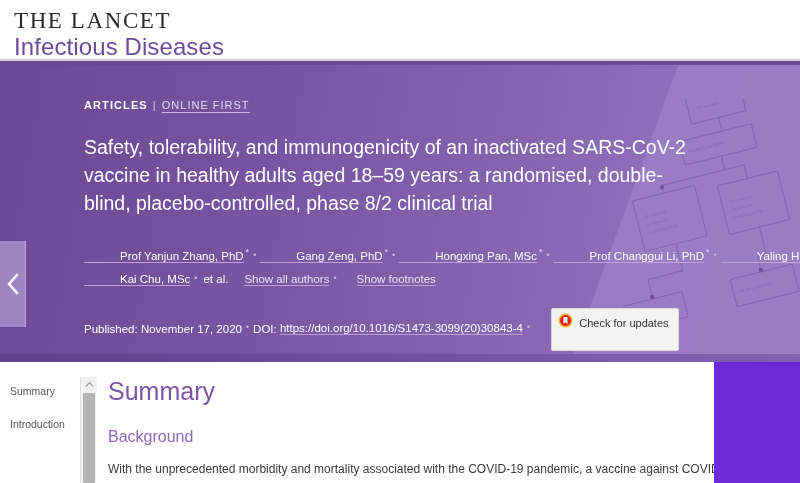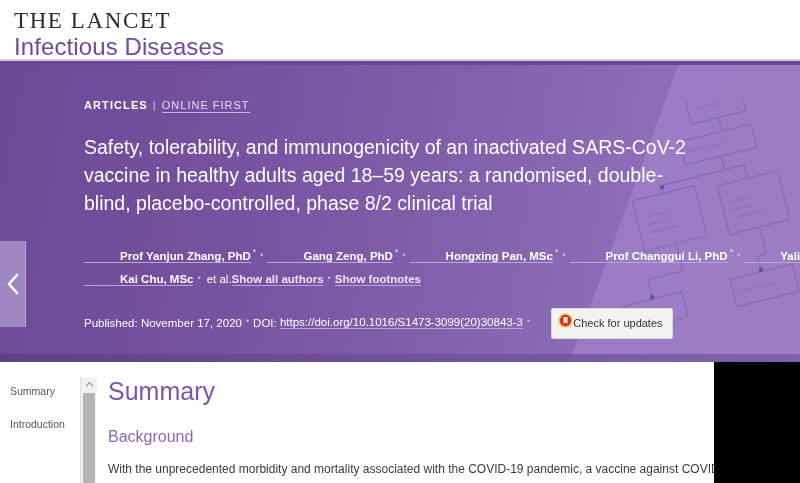--- a/index.html
+++ b/index.html
@@ -5,21 +5,21 @@
 <style>
   * { box-sizing: border-box; }
   html, body {
     margin: 0; padding: 0;
     width: 800px; height: 483px;
     overflow: hidden;
     background: #ffffff;
     font-family: "Liberation Sans", sans-serif;
   }
 
-  .page { position: relative; width: 800px; height: 483px; overflow: hidden; background:#000000; }
+  .page { position: relative; width: 800px; height: 483px; overflow: hidden; background:#6d28d9; }
 
   
   .masthead {
     position: absolute; top: 0; left: 0; width: 800px; height: 62px;
     background: #ffffff;
   }
   .masthead-inner { padding: 8px 0 0 14px; }
   .brand-the-lancet {
     font-family: "Liberation Serif", serif;
     font-size: 23px;
@@ -79,41 +79,41 @@
     border-bottom: 1px solid #c9b2e0; padding-bottom: 1px; cursor: pointer;
   }
 
   .article-title {
     font-size: 19.5px; line-height: 28px; color: #ffffff;
     font-weight: normal; max-width: 620px; margin: 0 0 24px 0;
   }
 
   .authors { max-width: 625px; font-size: 11.5px; line-height: 22px; color: #ffffff; }
   .author {
-    color: #ffffff; font-weight: bold;
+    color: #ffffff; font-weight: normal;
     border-bottom: 1px solid #bda4d8; cursor: pointer;
     white-space: nowrap;
     padding-left: 36px;
   }
   .author-star { font-size: 9px; vertical-align: super; color:#e8ddf4; padding-left:2px;}
   .dot-sep { color: #cbb5e2; padding: 0 4px; font-size: 9px; vertical-align: 2px; }
   .etal { color:#ffffff; font-weight:normal; padding-left:2px; }
   .link-plain {
-    color: #ece2f6; font-weight: bold; border-bottom: 1px solid #bda4d8;
-    cursor: pointer; margin-left: 0;
+    color: #ece2f6; font-weight: normal; border-bottom: 1px solid #bda4d8;
+    cursor: pointer; margin-left: 16px;
   }
 
   .pub-row { margin-top: 18px; font-size: 11.5px; color:#ffffff; line-height:20px; }
   .pub-label { color:#ffffff; }
   .doi-link { color:#ffffff; border-bottom:1px solid #bda4d8; cursor:pointer; }
 
   .crossmark {
-    display:inline-flex; align-items:center; 
+    display:inline-flex; align-items:center; gap:6px;
     background:#f3f3f3; border:1px solid #d8d8d8; border-radius:2px;
-    padding:4px 9px 4px 6px; margin-left:14px; cursor:pointer;
+    padding:4px 9px 16px 6px; margin-left:14px; cursor:pointer;
     vertical-align: middle;
     text-align: center;
   }
   .crossmark-label { font-size:11px; color:#333; font-family:"Liberation Sans",sans-serif; }
 
   
   .prev-arrow {
     position:absolute; left:0; top:176px; width:26px; height:86px;
     background:#9e86c2; border-right:1px solid #b9a6d4;
     display:flex; align-items:center; justify-content:center; cursor:pointer;
@@ -212,21 +212,21 @@
       <h1 class="article-title">Safety, tolerability, and immunogenicity of an inactivated SARS-CoV-2 vaccine in healthy adults aged 18–59 years: a randomised, double-blind, placebo-controlled, phase 8/2 clinical trial</h1>
 
       <div class="authors">
         <span class="author">Prof Yanjun Zhang, PhD</span><span class="author-star">*</span><span class="dot-sep">•</span><span class="author">Gang Zeng, PhD</span><span class="author-star">*</span><span class="dot-sep">•</span><span class="author">Hongxing Pan, MSc</span><span class="author-star">*</span><span class="dot-sep">•</span><span class="author">Prof Changgui Li, PhD</span><span class="author-star">*</span><span class="dot-sep">•</span><span class="author">Yaling Hu, MSc</span><span class="dot-sep">•</span><br>
         <span class="author">Kai Chu, MSc</span><span class="dot-sep">•</span><span class="etal">et al.</span><span class="link-plain">Show all authors</span><span class="dot-sep">•</span><span class="link-plain">Show footnotes</span>
       </div>
 
       <div class="pub-row">
         <span class="pub-label">Published:</span>
         <span>November 17, 2020</span><span class="dot-sep">•</span><span class="pub-label">DOI:</span>
-        <span class="doi-link">https://doi.org/10.1016/S1473-3099(20)30843-3</span><span class="dot-sep">•</span>
+        <span class="doi-link">https://doi.org/10.1016/S1473-3099(20)30843-4</span><span class="dot-sep">•</span>
 
         <span class="crossmark">
           <span>
             <svg width="15" height="15" viewBox="0 0 15 15">
               <circle cx="7.5" cy="7.5" r="7" fill="#f0b323"></circle>
               <circle cx="7.5" cy="7.5" r="5.4" fill="#e02020"></circle>
               <path d="M5.5 4 h4 v7 l-2 -1.8 l-2 1.8 z" fill="#ffffff"></path>
             </svg>
           </span>
           <span class="crossmark-label">Check for updates</span>

